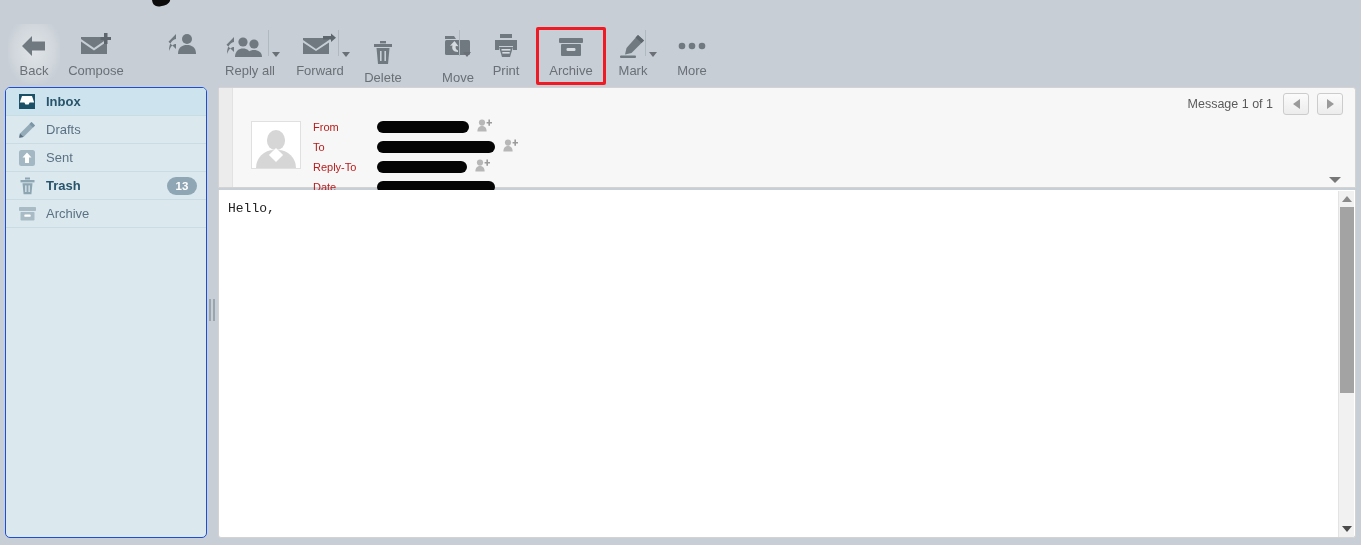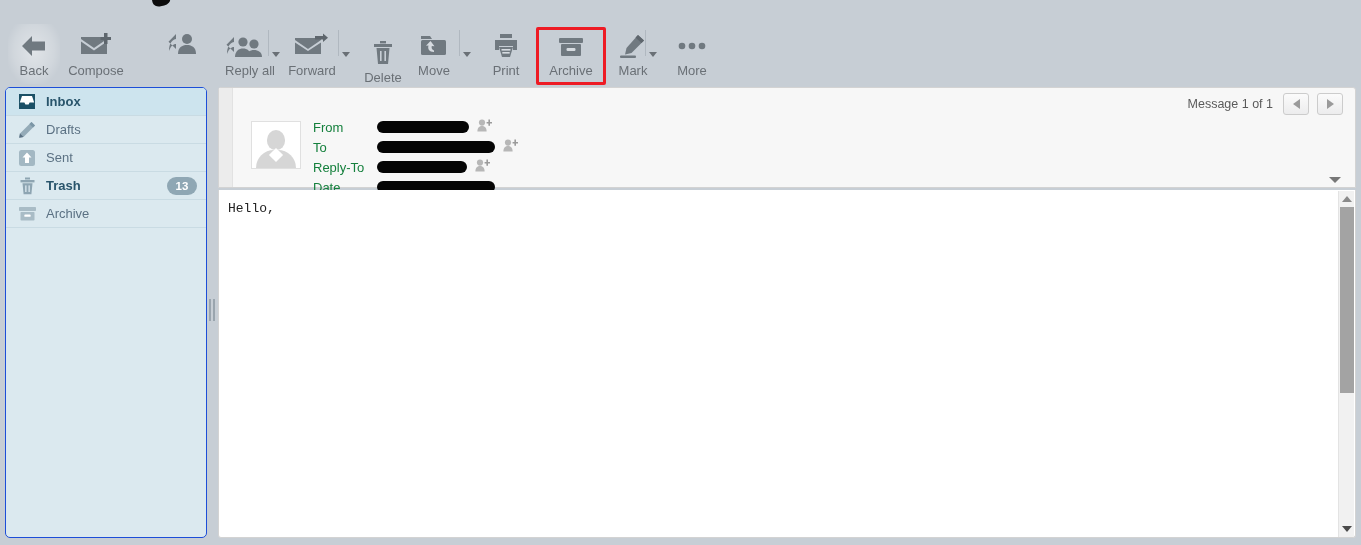--- a/index.html
+++ b/index.html
@@ -228,22 +228,22 @@
     left: 94px; top: 30px;
   }
   .hdr-row {
     display: flex;
     align-items: center;
     height: 18px;
     margin-bottom: 2px;
   }
   .hdr-key {
     width: 64px;
-    font-size: 13px;
-    color: #15803d;
+    font-size: 11px;
+    color: #b91c1c;
   }
   .hdr-val {
     display: flex;
     align-items: center;
     gap: 8px;
   }
   .msgcount {
     position: absolute;
     right: 82px; top: 9px;
     font-size: 12.5px;
@@ -369,21 +369,21 @@
           <path d="M20 24 C20 19 24 17 28 17 C32 17 36 19 36 24 Z" fill="#707980"></path>
         </svg>
       </span>
       <span class="tb-lbl">Reply all</span>
     </div>
     <div class="tb-split" style="left:268px;"></div>
     <div class="tb-caret-wrap" style="left:272px;">
         <span class="caret"></span>
       </div>
 
-    <div class="tb-btn" style="left:280px;width:64px;">
+    <div class="tb-btn" style="left:288px;width:64px;">
       <span class="tb-ico">
         <svg width="38" height="26" viewBox="0 0 38 26">
           <path d="M2 7 L15 16 L28 7 L28 5 L2 5 Z" fill="#707980"></path>
           <path d="M2 9.5 L2 21 L28 21 L28 9.5 L15 18 Z" fill="#707980"></path>
           <path d="M22 1 L30 1 L30 -1.5 L35 2.8 L30 7 L30 4.5 L22 4.5 Z" fill="#5e666d" transform="translate(0,2)"></path>
         </svg>
       </span>
       <span class="tb-lbl">Forward</span>
     </div>
     <div class="tb-split" style="left:338px;"></div>
@@ -397,21 +397,21 @@
           <rect x="9" y="1" width="6" height="2.4" fill="#707980"></rect>
           <rect x="3" y="4" width="18" height="3" fill="#707980"></rect>
           <path d="M5.5 8 L18.5 8 L17 24 L7 24 Z" fill="#707980"></path>
           <rect x="9" y="11" width="1.6" height="10" fill="#c7ced5"></rect>
           <rect x="13.4" y="11" width="1.6" height="10" fill="#c7ced5"></rect>
         </svg>
       </span>
       <span class="tb-lbl">Delete</span>
     </div>
 
-    <div class="tb-btn" style="left:408px;width:52px;">
+    <div class="tb-btn" style="left:432px;width:52px;gap:7px;">
       <span class="tb-ico">
         <svg width="30" height="26" viewBox="0 0 30 26">
           <path d="M2 3 L11 3 L13 6 L2 6 Z" fill="#707980"></path>
           <rect x="2" y="7" width="25" height="15" rx="1.5" fill="#707980"></rect>
           <path d="M15 19 C10 19 8.5 15.5 9.5 12.5 L7 12.8 L11.5 8 L15.5 13.2 L12.8 13 C12.2 15.2 13 17 15 17.4 Z" fill="#d6dbe0"></path>
         </svg>
       </span>
       <span class="tb-lbl">Move</span>
     </div>
     <div class="tb-split" style="left:459px;"></div>

